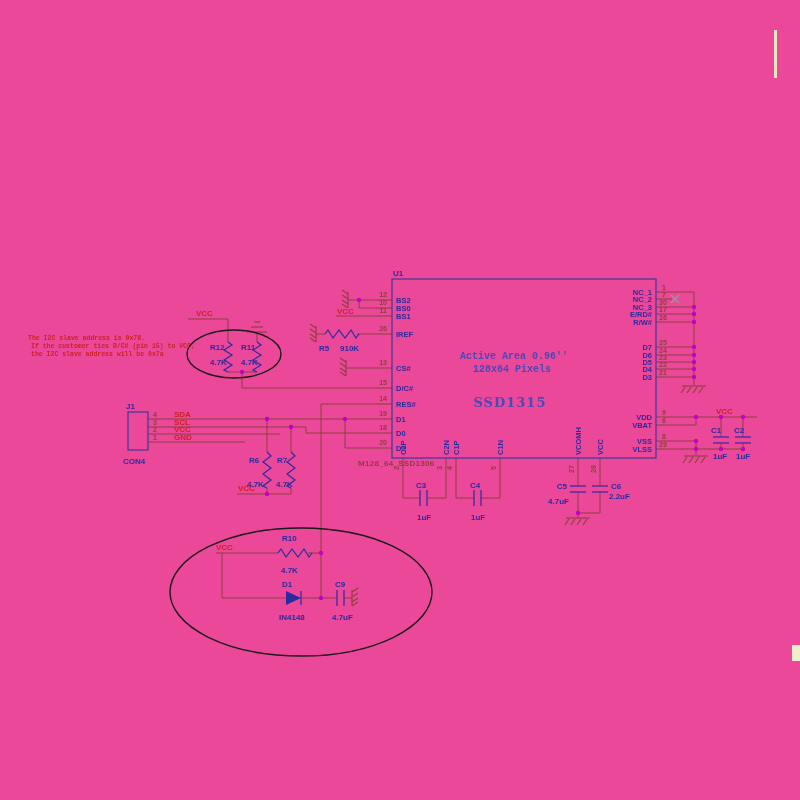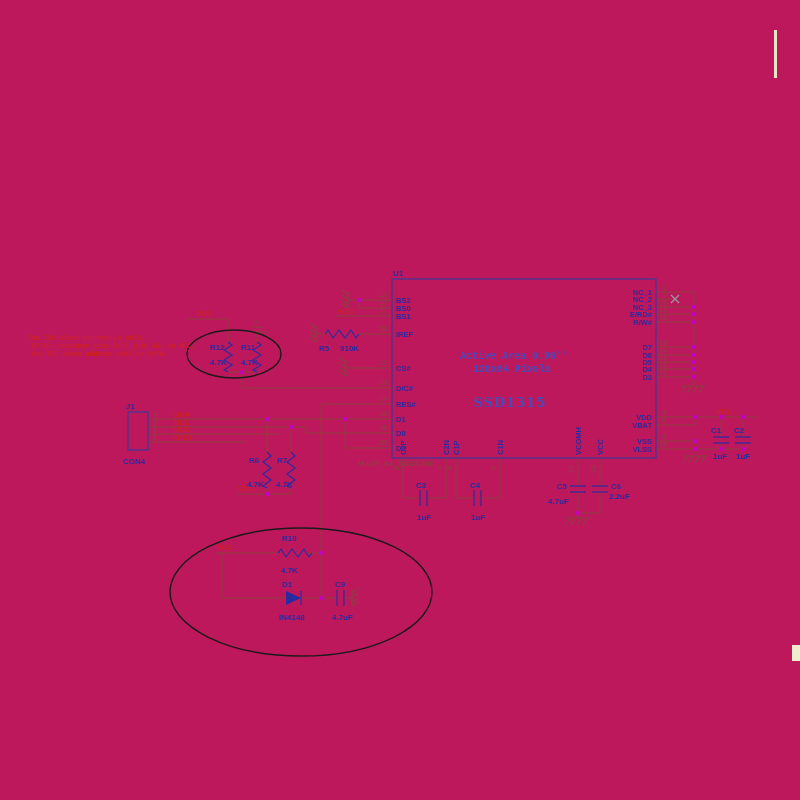--- a/index.html
+++ b/index.html
@@ -1,16 +1,16 @@
 <!DOCTYPE html>
 <html><head>
 <meta charset="utf-8">
 <style>
   html,body{margin:0;padding:0;background:#ffffff;}
-  #canvas{position:relative;width:800px;height:800px;background:#be185d;overflow:hidden;
+  #canvas{position:relative;width:800px;height:800px;background:#ec4899;overflow:hidden;
           font-family:"Liberation Sans",sans-serif;}
   svg text{user-select:none;}
   .lbl-blue{fill:#2B2BA0;font-size:8px;font-weight:bold;font-family:"Liberation Sans",sans-serif;}
   .lbl-red{fill:#CC2222;font-size:8px;font-weight:bold;font-family:"Liberation Sans",sans-serif;}
   .pin-num{fill:#8C3F3F;font-size:7px;font-weight:bold;font-family:"Liberation Sans",sans-serif;}
   .pin-name{fill:#2B2BA0;font-size:7.5px;font-weight:bold;font-family:"Liberation Sans",sans-serif;}
   .note-red{fill:#CC2222;font-size:6.5px;font-weight:bold;font-family:"Liberation Mono",monospace;}
   .ic-big{fill:#4949B8;font-size:10px;font-weight:bold;font-family:"Liberation Mono",monospace;}
   .ic-part{fill:#4949B8;font-size:13px;font-weight:bold;font-family:"DejaVu Serif",serif;letter-spacing:1px;}
   .fp{fill:#8C3F3F;font-size:8px;font-weight:bold;letter-spacing:.3px;font-family:"Liberation Sans",sans-serif;}

